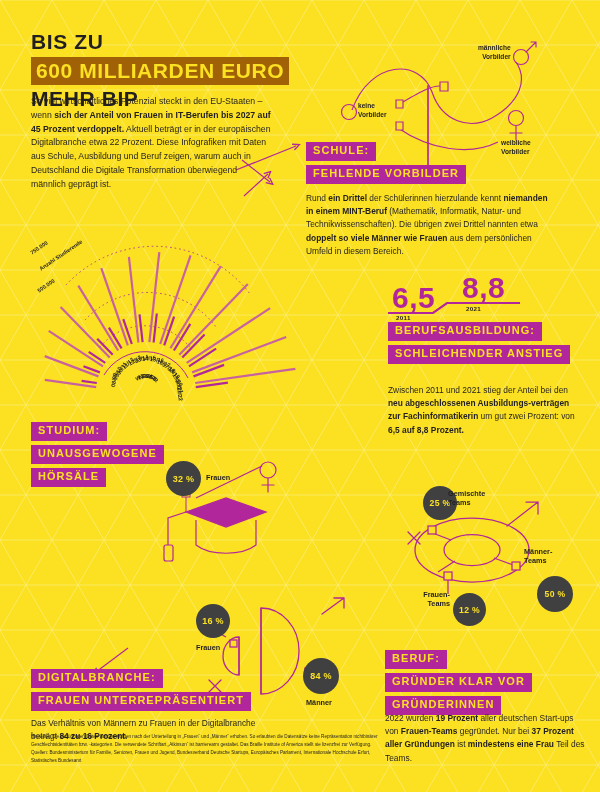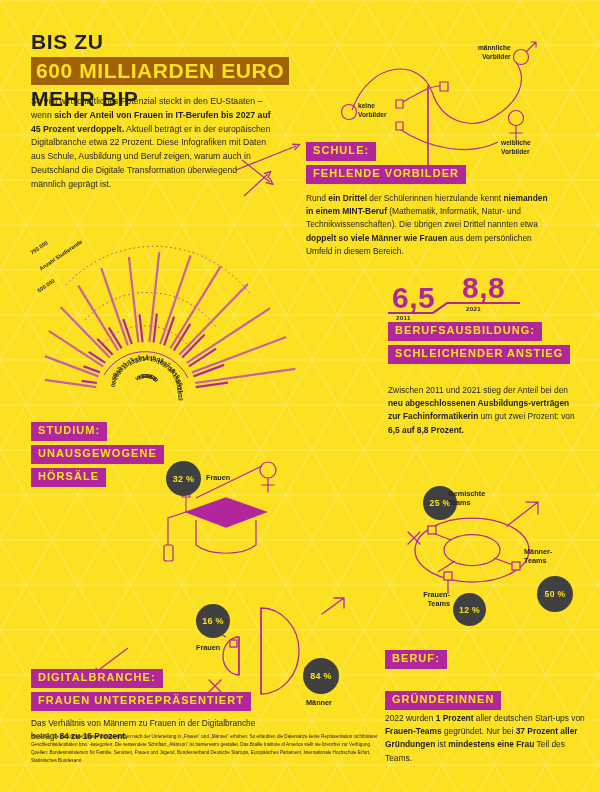--- a/index.html
+++ b/index.html
@@ -351,24 +351,24 @@
     <div class="tline">FRAUEN UNTERREPRÄSENTIERT</div>
   </div>
   <div class="body-txt" id="digital-text">Das Verhältnis von Männern zu Frauen in der Digitalbranche beträgt <b>84 zu 16 Prozent.</b></div>
   <div class="bubble" id="b16">16 %</div>
   <div class="bub-lbl" id="l16">Frauen</div>
   <div class="bubble" id="b84">84 %</div>
   <div class="bub-lbl" id="l84">Männer</div>
 
   <div class="tbox" id="beruf-title">
     <div class="tline">BERUF:</div><br>
-    <br>
+    <div class="tline">GRÜNDER KLAR VOR</div><br>
     <div class="tline">GRÜNDERINNEN</div>
   </div>
-  <div class="body-txt" id="beruf-text">2022 wurden <b>1 Prozent</b> aller deutschen Start-ups von <b>Frauen-Teams</b> gegründet. Nur bei <b>37 Prozent aller Gründungen</b> ist <b>mindestens eine Frau</b> Teil des Teams.</div>
+  <div class="body-txt" id="beruf-text">2022 wurden <b>19 Prozent</b> aller deutschen Start-ups von <b>Frauen-Teams</b> gegründet. Nur bei <b>37 Prozent aller Gründungen</b> ist <b>mindestens eine Frau</b> Teil des Teams.</div>
   <div class="bubble" id="b25">25 %</div>
   <div class="bub-lbl" id="l25">Gemischte<br>Teams</div>
   <div class="bubble" id="b12">12 %</div>
   <div class="bub-lbl" id="l12">Frauen-<br>Teams</div>
   <div class="bubble" id="b63">50 %</div>
   <div class="bub-lbl" id="l63">Männer-<br>Teams</div>
 
   <div class="footer">
     <p>Hinweise: Die verfügbaren Daten wurden wurden nach der Unterteilung in „Frauen“ und „Männer“ erhoben. So erlaubten die Datensätze keine Repräsentation nichtbinärer</p>
     <p>Geschlechtsidentitäten bzw. -kategorien. Die verwendete Schriftart „Atkinson“ ist barrierearm gestaltet. Das Braille Institute of America stellt sie lizenzfrei zur Verfügung.</p>

